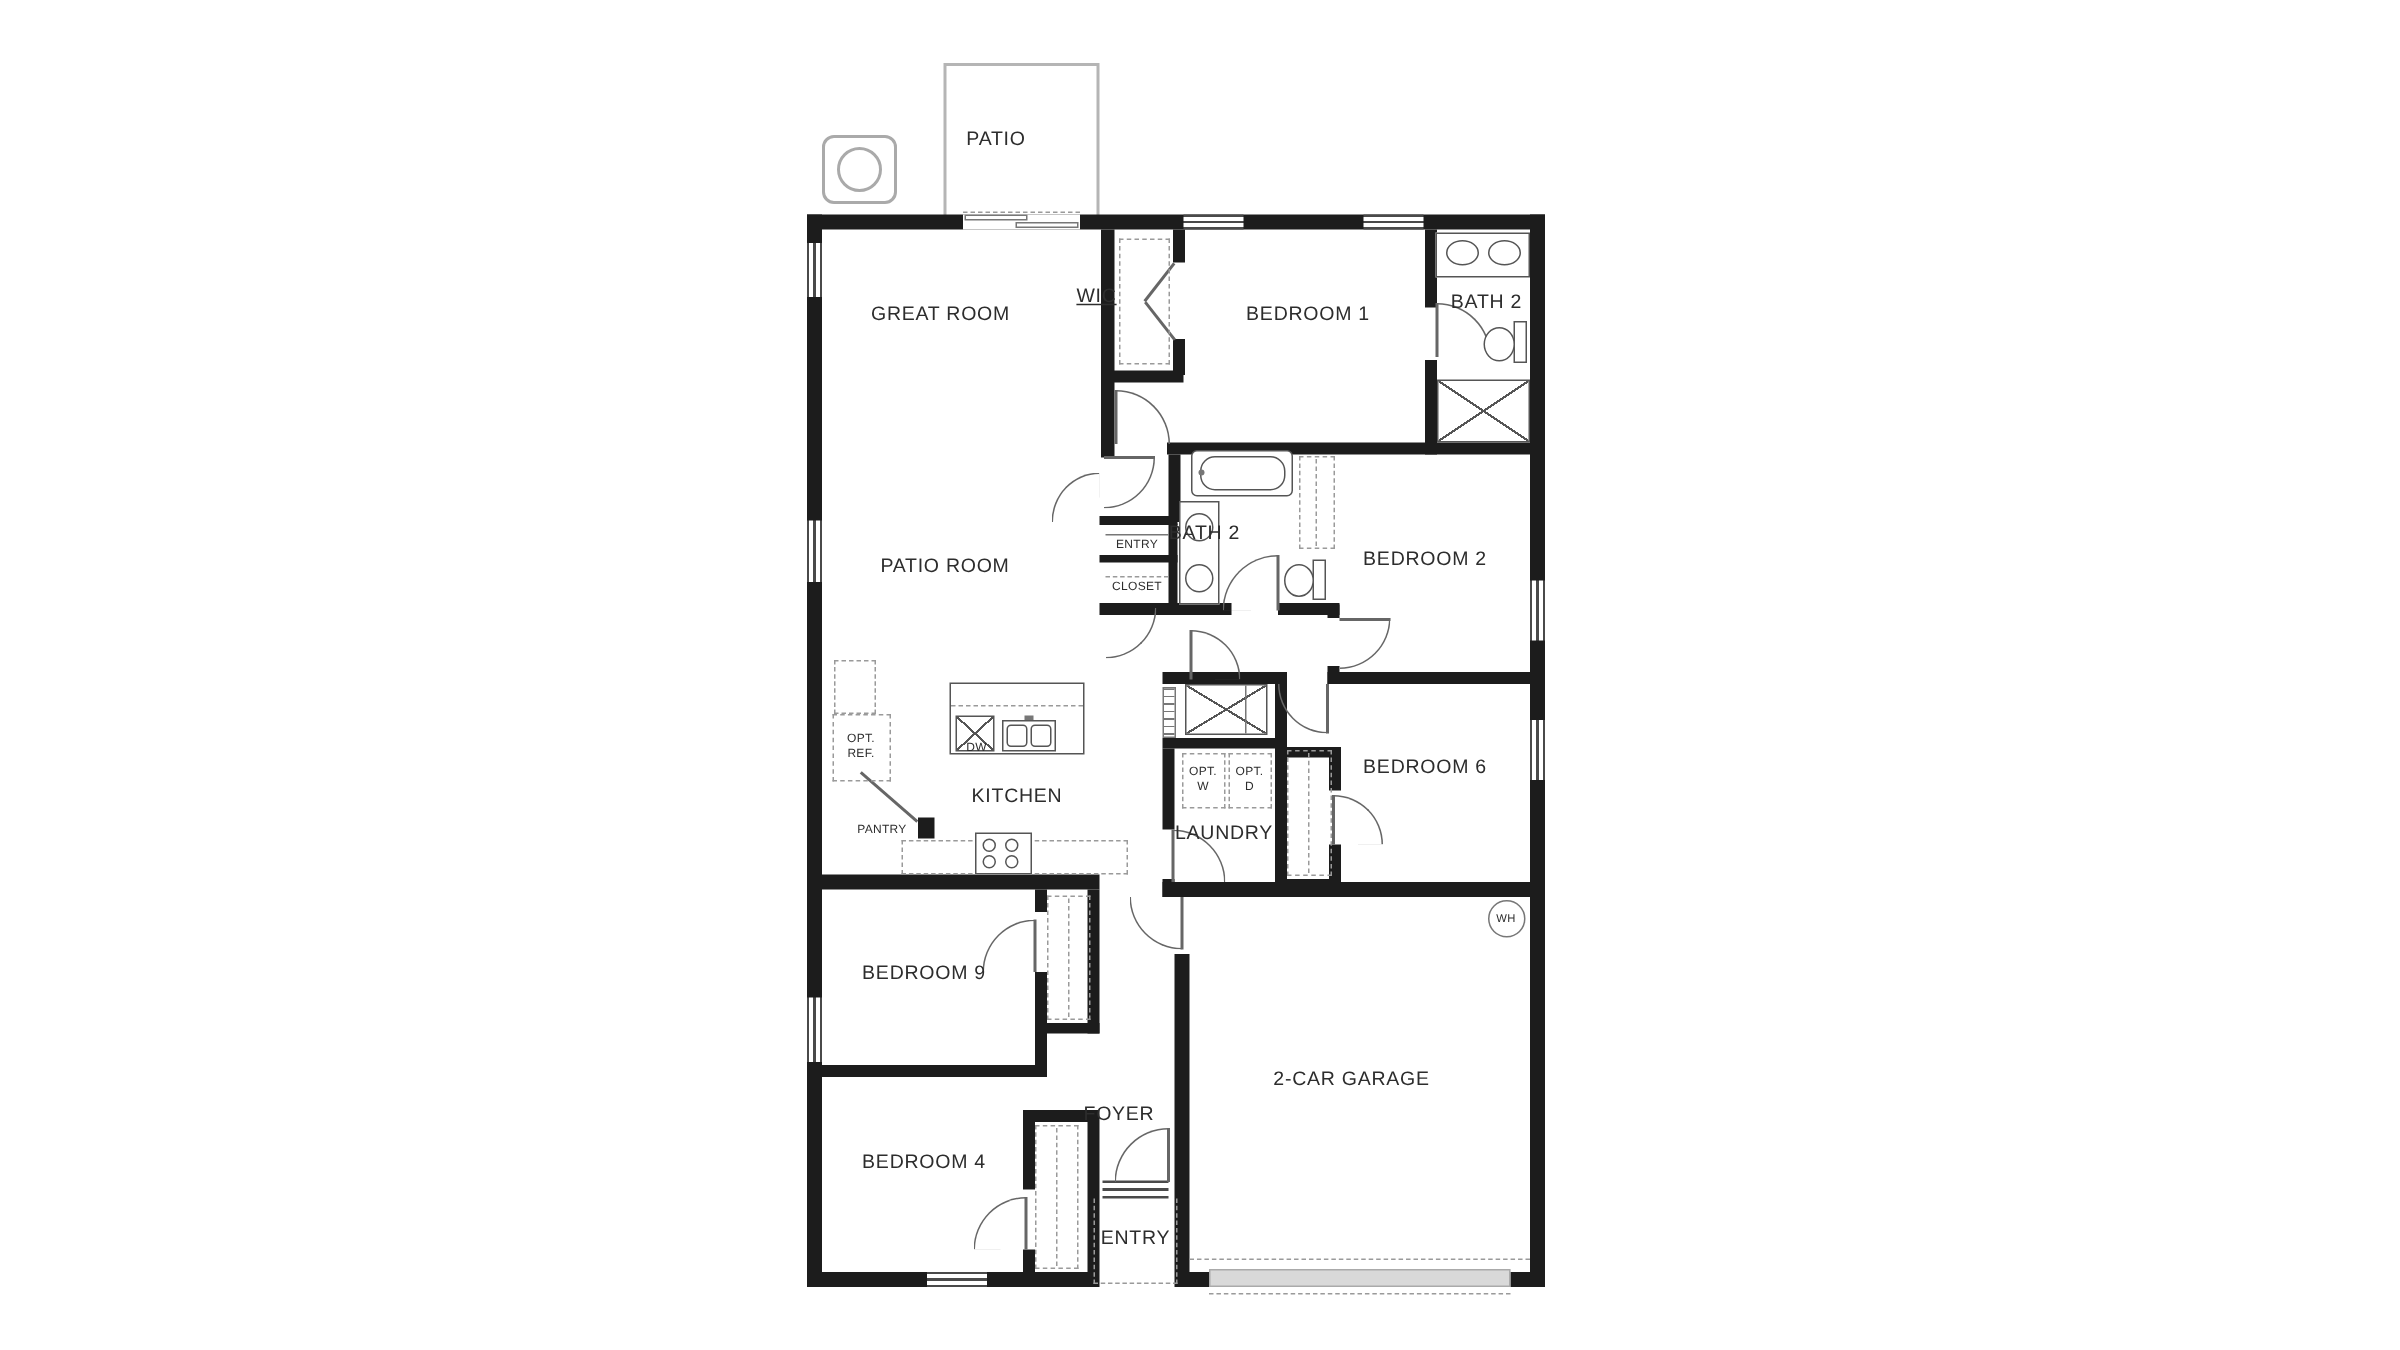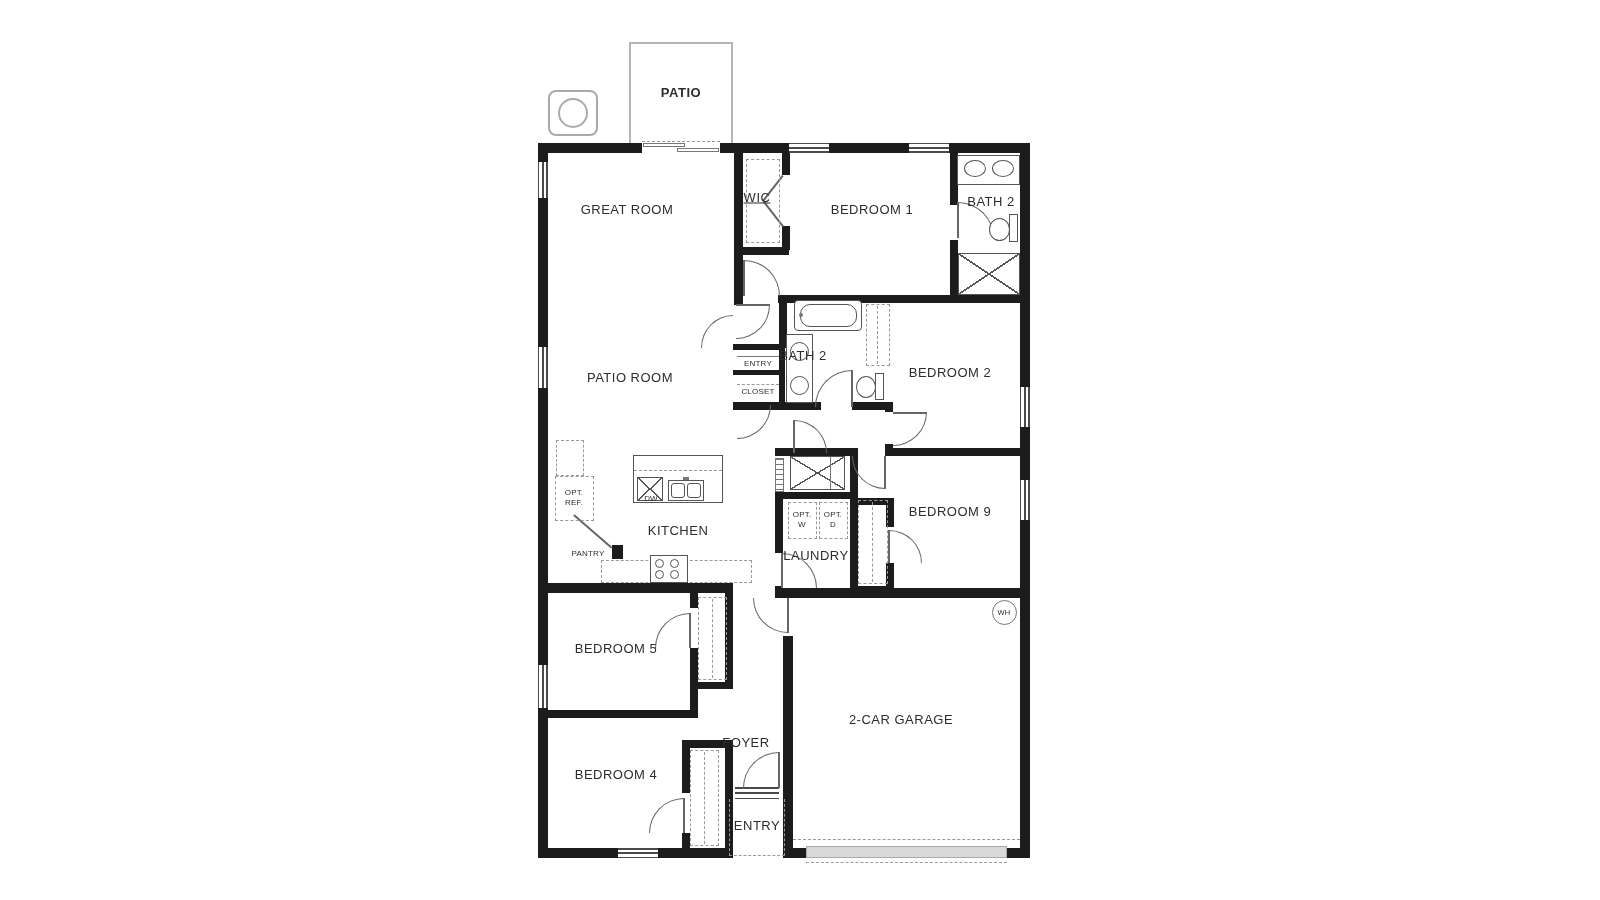--- a/index.html
+++ b/index.html
@@ -29,21 +29,21 @@
   .sm{font-size:8px;letter-spacing:.2px;}
   .louver{position:absolute;background:repeating-linear-gradient(to bottom,#777 0 1px,#fff 1px 5px);border:1px solid #777;box-sizing:border-box;}
   .gray2{border:2px solid #b5b5b5;position:absolute;background:#fff;box-sizing:border-box;}
 </style>
 </head>
 <body>
 
 <div id="stage">
 
   <div class="gray2" style="left:629px;top:42px;width:104px;height:104px;"></div>
-  <div class="lbl" style="left:681px;top:92px;font-weight:bold;">PATIO</div>
+  <div class="lbl" style="left:664px;top:92px;">PATIO</div>
 
   <div class="gray2" style="left:548px;top:90px;width:50px;height:46px;border-radius:8px;border-color:#aaa;"></div>
   <div class="gray2 circ" style="left:558px;top:98px;width:30px;height:30px;border-color:#aaa;"></div>
 
   <i class="w" style="left:538px;top:143px;width:492px;height:10px;"></i>
   <i class="w" style="left:538px;top:143px;width:10px;height:715px;"></i>
   <i class="w" style="left:1020px;top:143px;width:10px;height:715px;"></i>
   <i class="w" style="left:538px;top:848px;width:492px;height:10px;"></i>
 
   <i class="w" style="left:734px;top:153px;width:9px;height:152px;"></i>
@@ -187,39 +187,39 @@
 
   <div class="xbox" style="left:790px;top:456px;width:55px;height:34px;"></div>
   <i class="thin" style="left:830px;top:457px;width:1px;height:32px;"></i>
   <div class="louver" style="left:775px;top:458px;width:9px;height:34px;"></div>
   <div class="dash" style="left:788px;top:502px;width:29px;height:37px;"></div>
   <div class="dash" style="left:819px;top:502px;width:29px;height:37px;"></div>
 
   <div class="fix circ" style="left:992px;top:600px;width:25px;height:25px;border-color:#777;"></div>
 
   <div class="lbl" style="left:627px;top:209px;">GREAT ROOM</div>
-  <div class="lbl" style="left:757px;top:197px;text-decoration:underline;">WIC</div>
+  <div class="lbl" style="left:731px;top:197px;text-decoration:underline;">WIC</div>
   <div class="lbl" style="left:872px;top:209px;">BEDROOM 1</div>
   <div class="lbl" style="left:991px;top:201px;">BATH 2</div>
   <div class="lbl" style="left:630px;top:377px;">PATIO ROOM</div>
   <div class="lbl" style="left:803px;top:355px;">BATH 2</div>
   <div class="lbl sm" style="left:758px;top:363px;">ENTRY</div>
   <div class="lbl sm" style="left:758px;top:391px;">CLOSET</div>
   <div class="lbl" style="left:950px;top:372px;">BEDROOM 2</div>
-  <div class="lbl" style="left:950px;top:511px;">BEDROOM 9</div>
+  <div class="lbl" style="left:950px;top:511px;">BEDROOM 6</div>
   <div class="lbl" style="left:678px;top:530px;">KITCHEN</div>
   <div class="lbl sm" style="left:588px;top:553px;">PANTRY</div>
   <div class="lbl sm" style="left:651px;top:498px;">DW</div>
   <div class="lbl sm" style="left:574px;top:492px;">OPT.</div>
   <div class="lbl sm" style="left:574px;top:502px;">REF.</div>
   <div class="lbl sm" style="left:802px;top:514px;">OPT.</div>
   <div class="lbl sm" style="left:802px;top:524px;">W</div>
   <div class="lbl sm" style="left:833px;top:514px;">OPT.</div>
   <div class="lbl sm" style="left:833px;top:524px;">D</div>
   <div class="lbl" style="left:816px;top:555px;">LAUNDRY</div>
-  <div class="lbl" style="left:616px;top:648px;">BEDROOM 5</div>
+  <div class="lbl" style="left:616px;top:648px;">BEDROOM 9</div>
   <div class="lbl" style="left:746px;top:742px;">FOYER</div>
   <div class="lbl" style="left:616px;top:774px;">BEDROOM 4</div>
   <div class="lbl" style="left:757px;top:825px;">ENTRY</div>
   <div class="lbl" style="left:901px;top:719px;">2-CAR GARAGE</div>
   <div class="lbl" style="left:1004px;top:612px;font-size:7.5px;letter-spacing:.2px;">WH</div>
 
 </div>
 
 </body></html>

